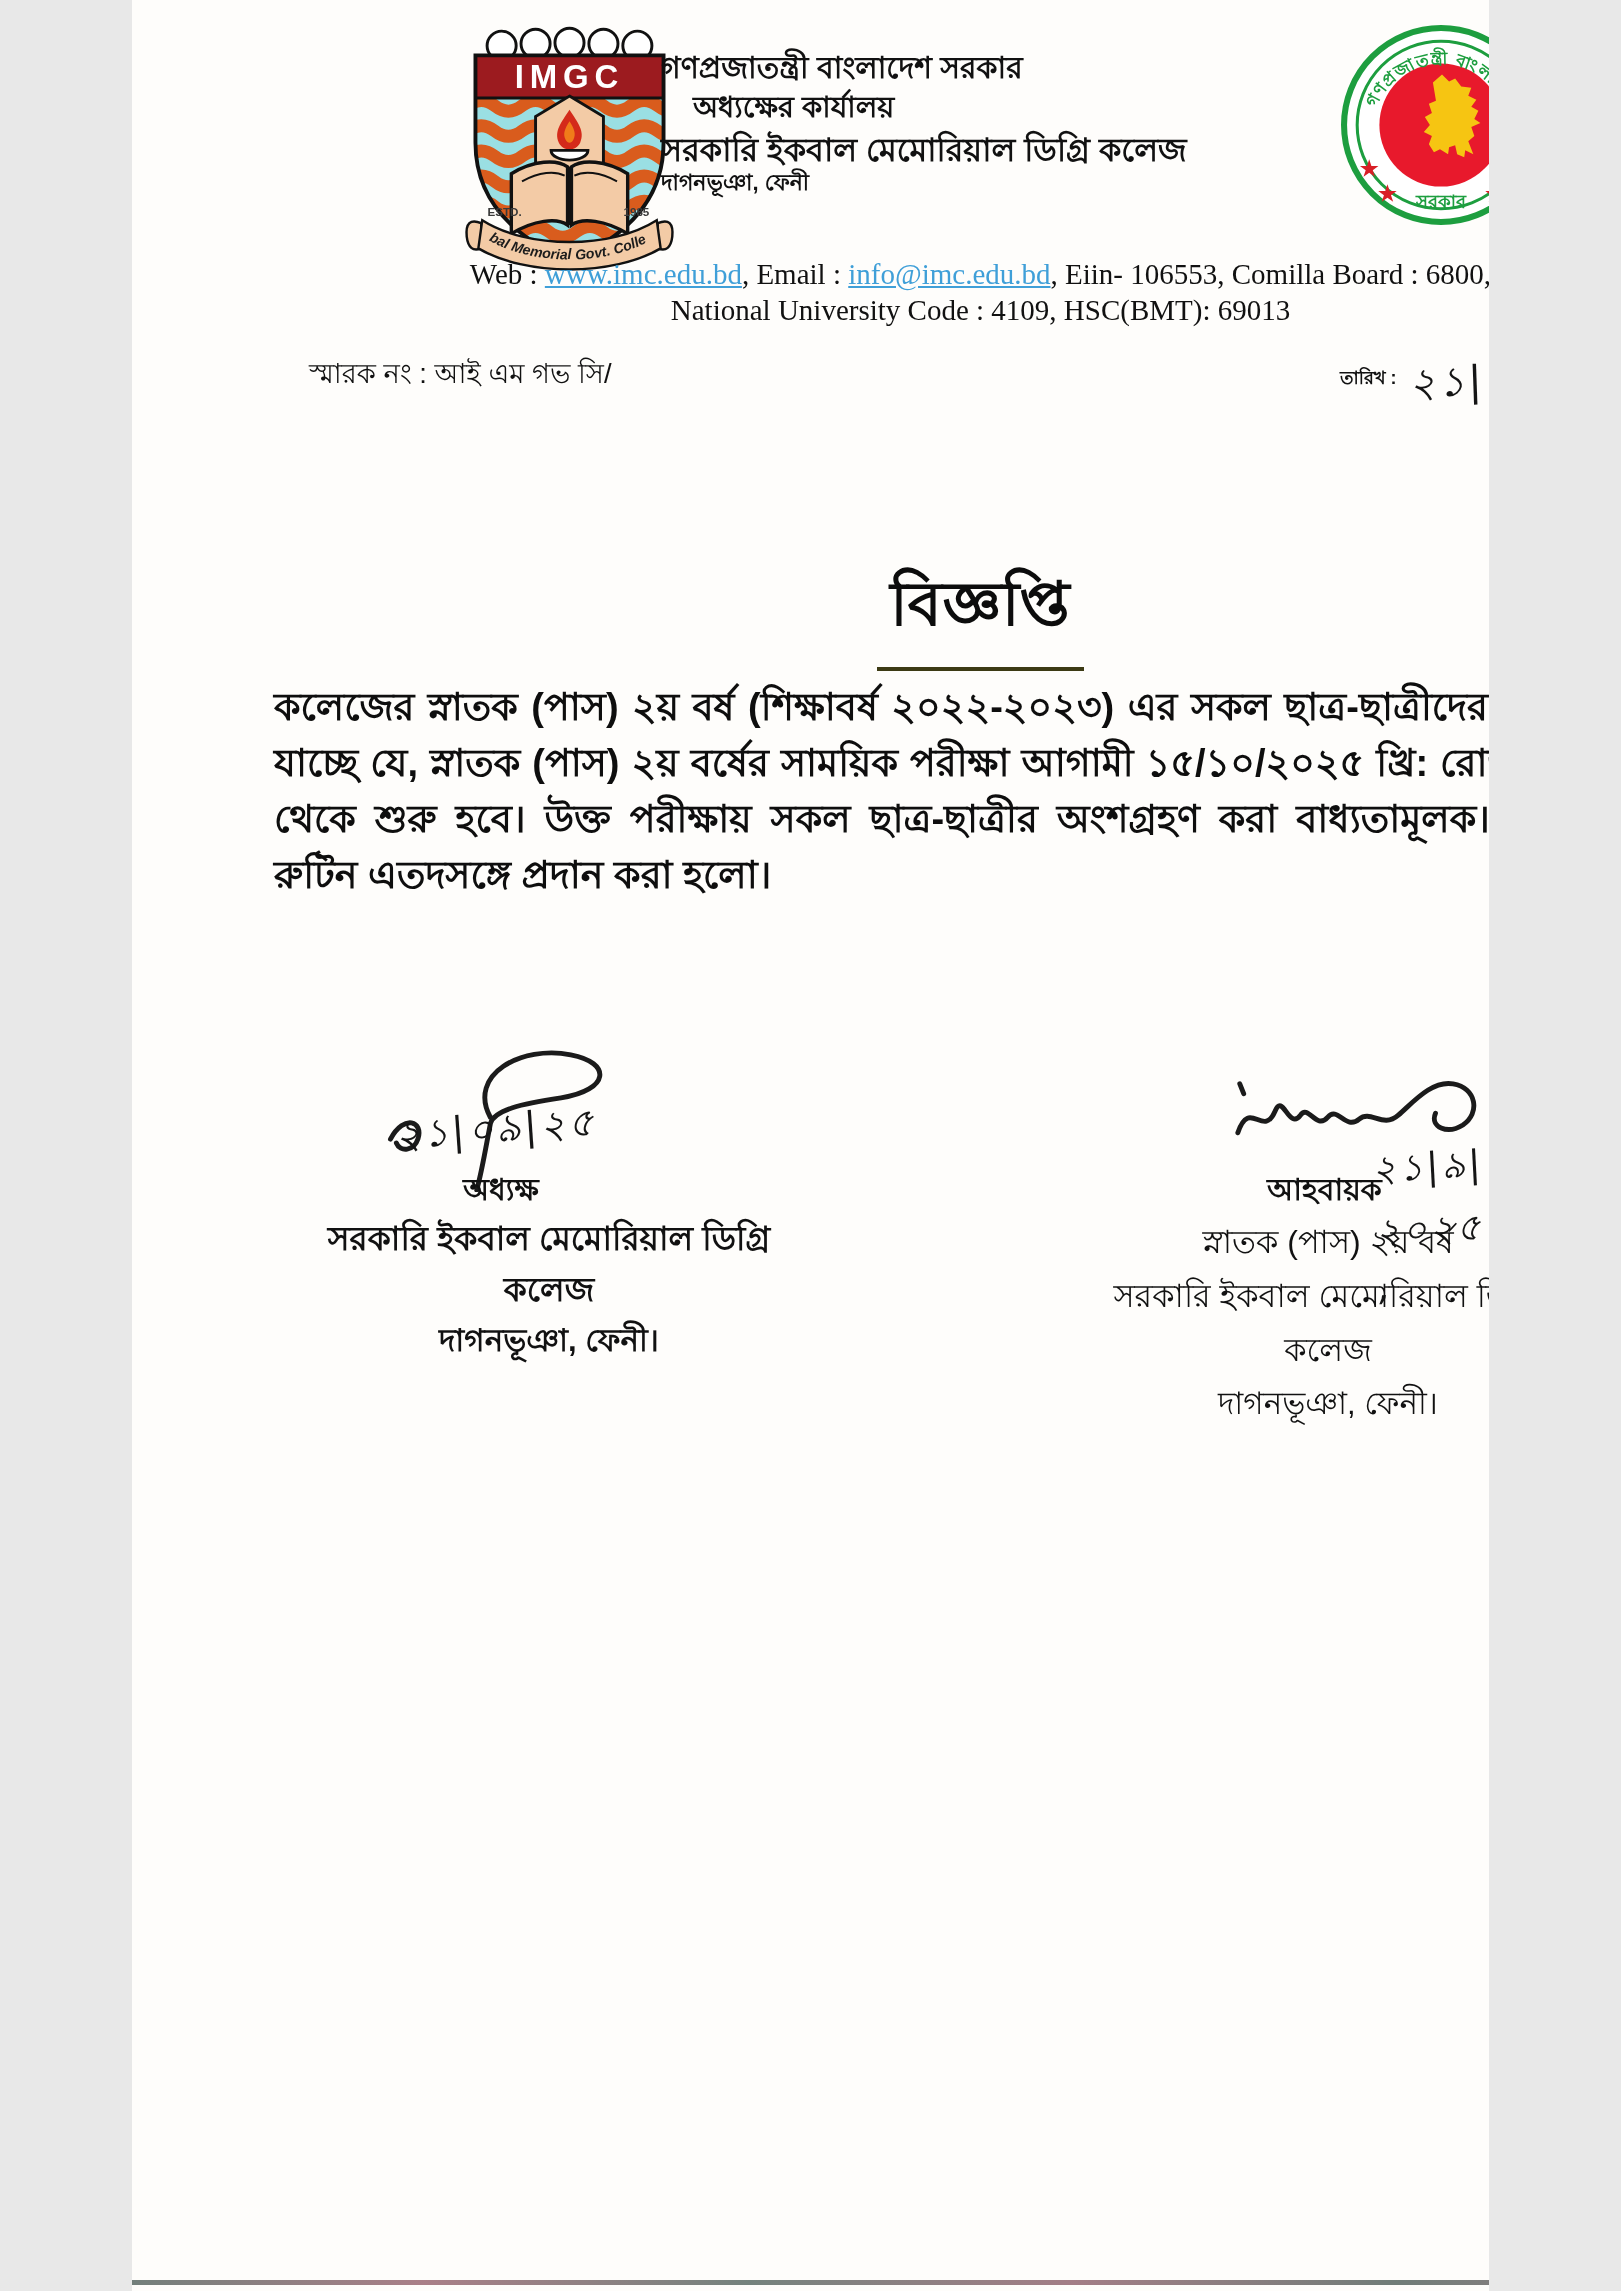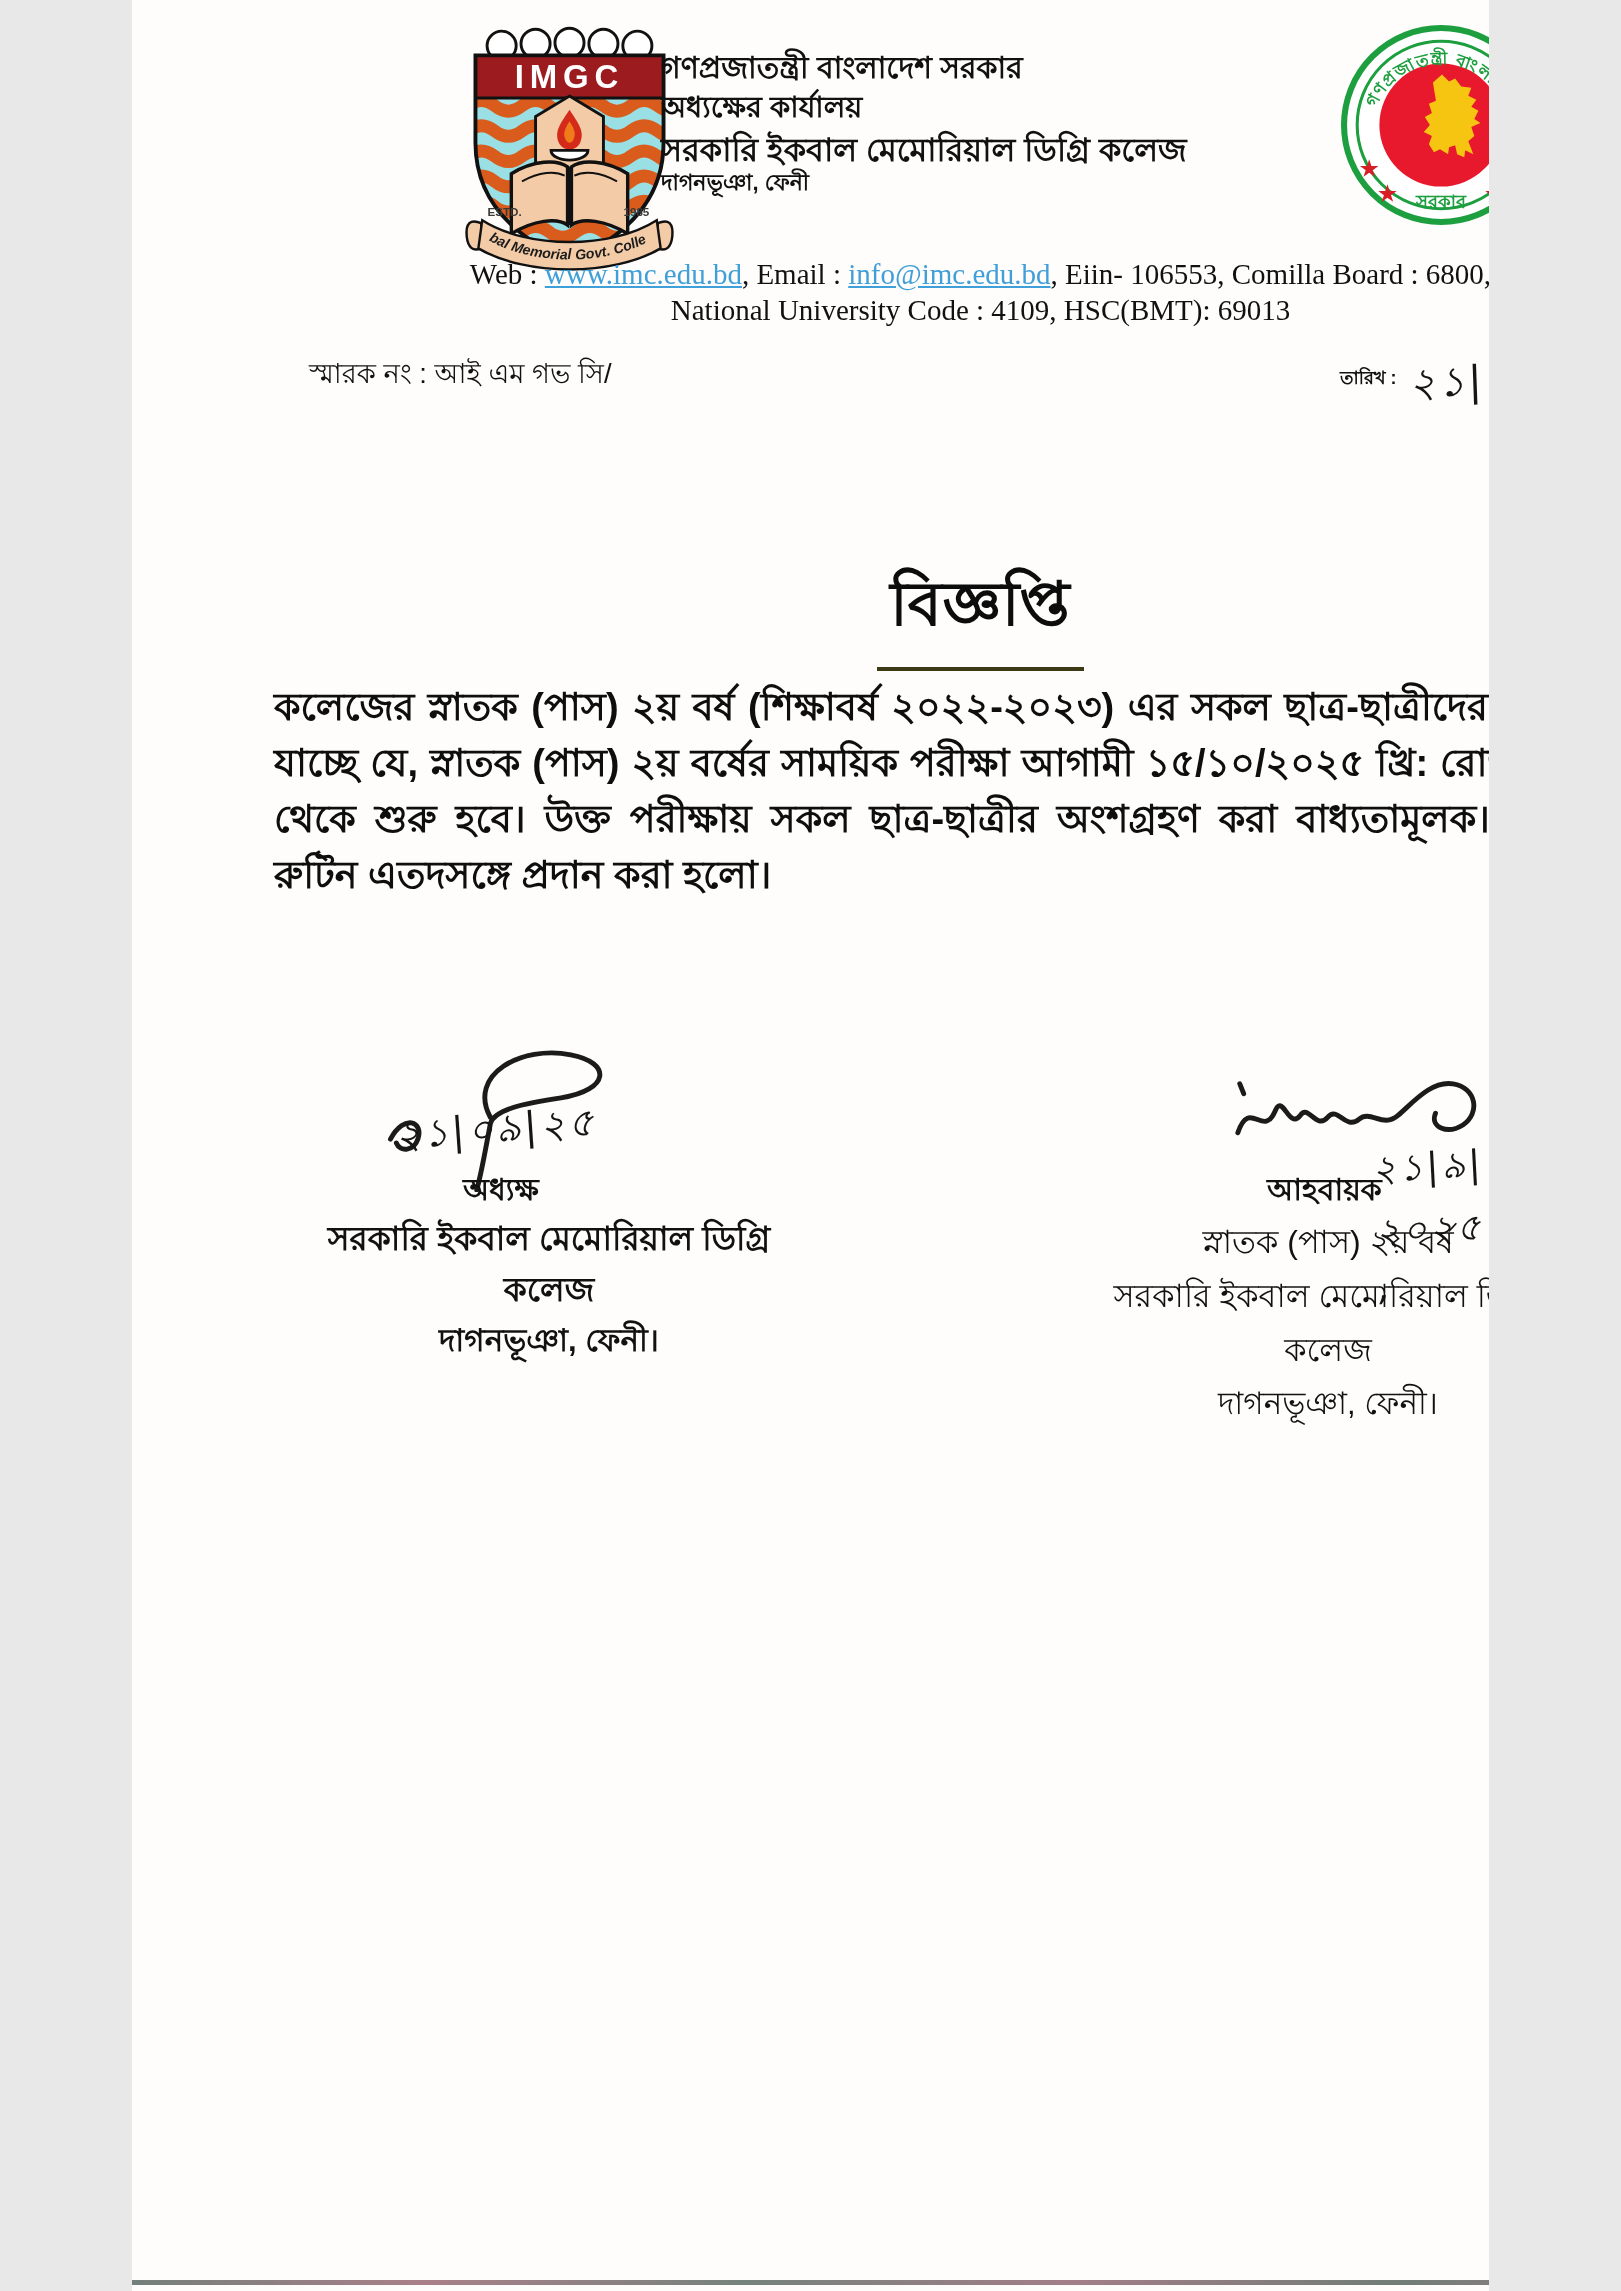--- a/index.html
+++ b/index.html
@@ -14,21 +14,21 @@
   }
   .abs{position:absolute;}
   
   .college-logo{left:326px;top:13.7px;width:223px;height:267px;}
   .govt-seal{left:1208px;top:23.5px;width:202px;height:202px;}
   .header-center{
     left:529px;top:51px;width:647px;
     text-align:left;line-height:1.15;
   }
   .hc-bn1{font-size:30px;font-weight:bold;}
-  .hc-bn2{font-size:29px;font-weight:bold;margin-top:5.9px;}
+  .hc-bn2{font-size:29px;font-weight:bold;margin-top:5.9px;padding-left:32px;}
   .hc-bn3{font-size:32px;font-weight:bold;margin-top:6.9px;}
   .hc-en {font-size:39px;font-family:"Liberation Serif", serif;margin-top:3.9px;letter-spacing:0.5px;}
   .hc-bn4{font-size:22px;font-weight:bold;margin-top:2px;}
   .contact-wrap{left:74px;top:257px;width:1549px;text-align:center;
     font-family:"Liberation Serif", serif;font-size:29px;line-height:1.23;}
   .contact-wrap a{color:#3f9fd8;text-decoration:underline;}
   
   .memo-no{left:177px;top:353px;font-size:27.4px;font-weight:normal;}
   .date-row{left:1208px;top:345px;width:412px;white-space:nowrap;}
   .date-label{font-size:18px;font-weight:bold;vertical-align:middle;}

